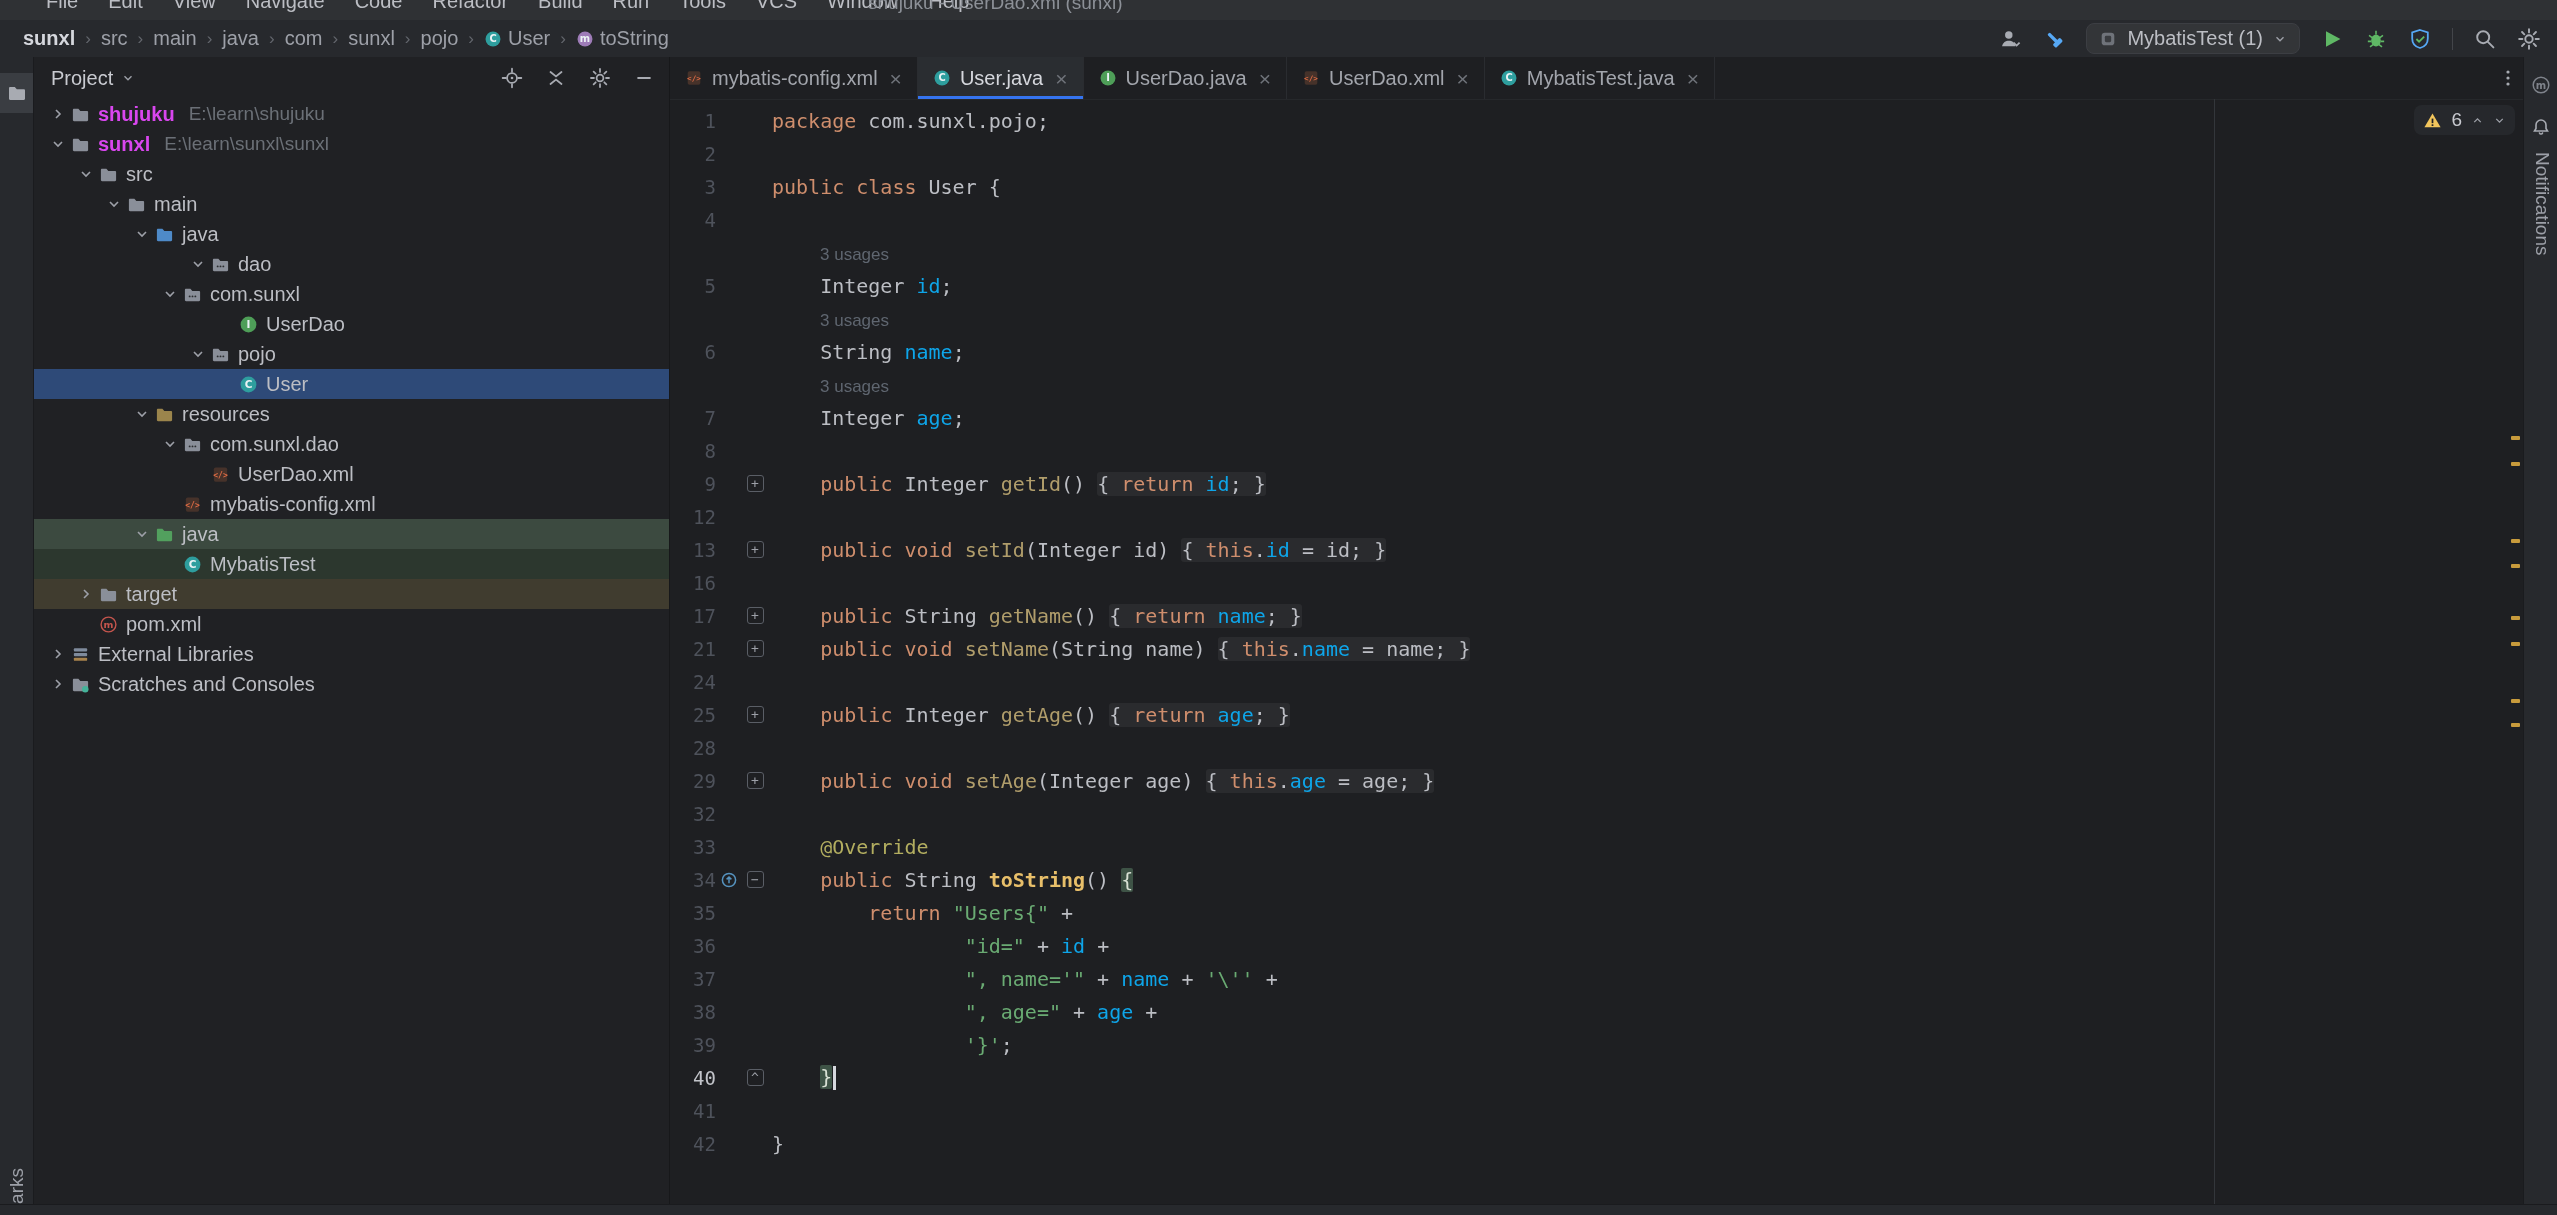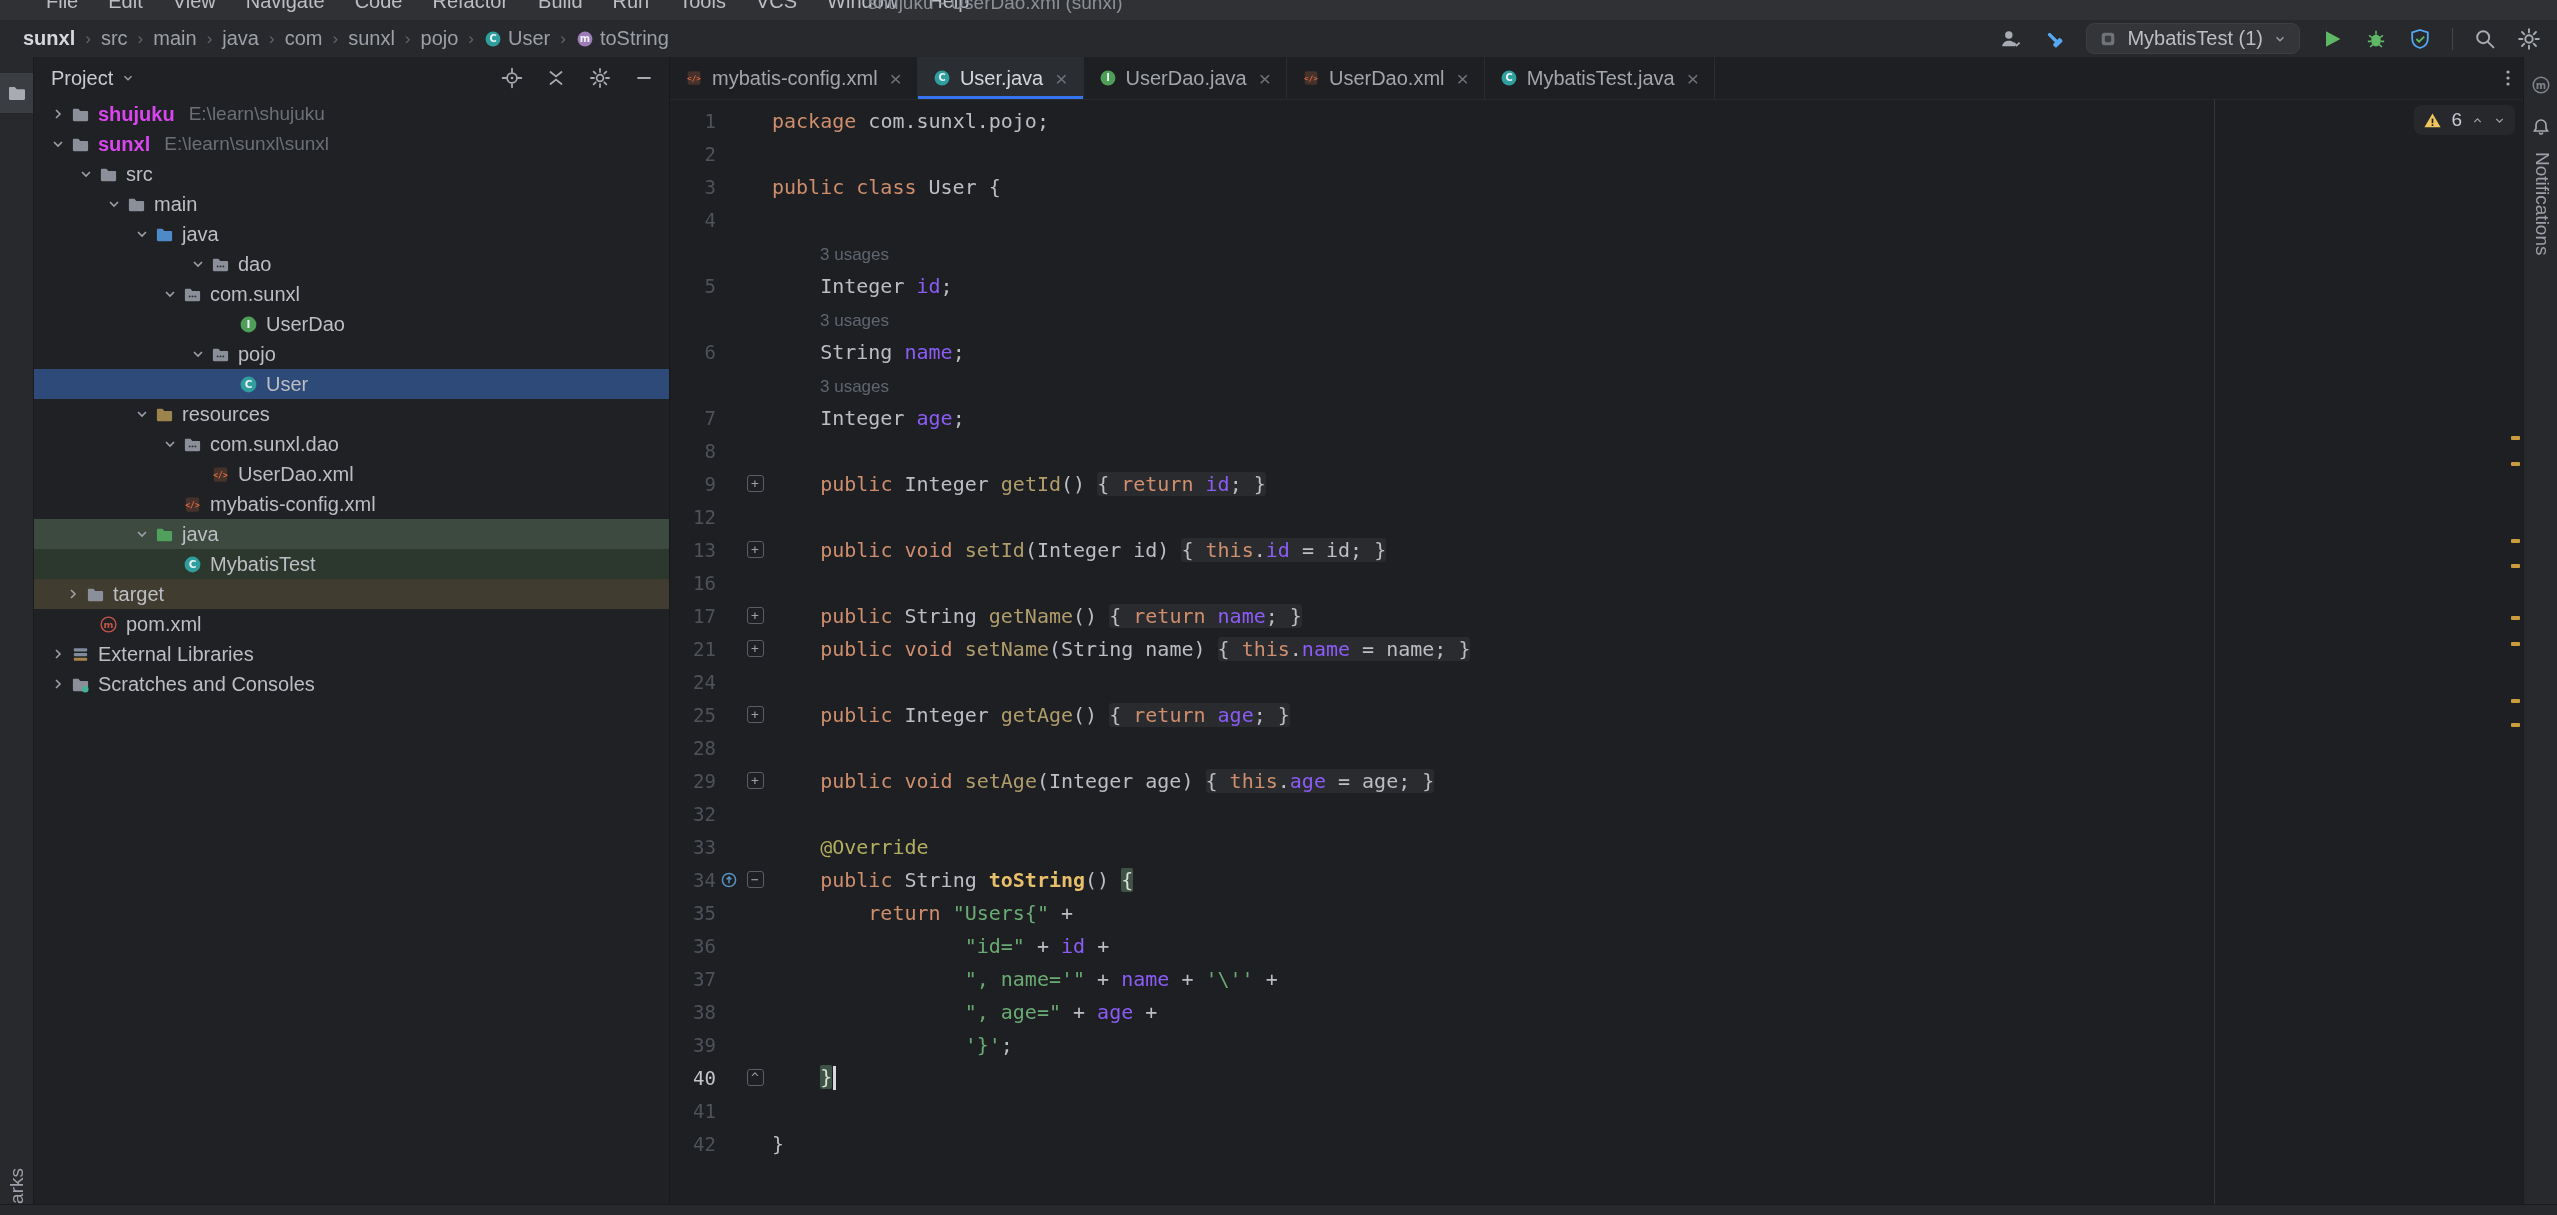--- a/index.html
+++ b/index.html
@@ -71,21 +71,21 @@
   .ln{display:inline-block;width:46px;flex:0 0 46px;text-align:right;color:#4E525B;font-size:19px}
   .crow.current .ln{color:#C2C4CA}
   .gut{width:26px;flex:0 0 26px;display:flex;align-items:center;justify-content:center}
   .gut .ic{width:18px;height:18px}
   .foldc{width:26px;flex:0 0 26px;display:flex;align-items:center;justify-content:center}
   .foldbox{width:15px;height:15px;border:1px solid #5A5E66;border-radius:3px;color:#9DA0A8;
            font-size:13px;line-height:13px;display:flex;align-items:center;justify-content:center;background:#1E1F22;font-family:"DejaVu Sans Mono",monospace}
   .codetxt{white-space:pre;padding-left:4px;color:#BCBEC4}
   .tok-k{color:#CF8E6D}
   .tok-p{color:#BCBEC4}
-  .tok-f{color:#8b5cf6}
+  .tok-f{color:#0ea5e9}
   .tok-s{color:#6AAB73}
   .tok-m{color:#B09D6B}
   .tok-o{color:#E8BF6A;font-weight:bold}
   .tok-a{color:#B3AE60}
   .tok-b{color:#D8E0D4;background:#3E5346;border-radius:2px}
   .fold-chunk{background:rgba(255,255,255,0.055);border-radius:3px}
   .inlay{margin-left:48px;color:#5F6670;font-size:17px;font-family:"Liberation Sans",sans-serif}
   .cursor{display:inline-block;width:3px;height:24px;background:#D6D8DE;vertical-align:middle;margin-left:1px}
   #inspect-widget{position:absolute;top:6px;right:8px;height:30px;display:flex;align-items:center;gap:9px;
                   padding:0 9px;background:rgba(40,42,46,0.85);border-radius:8px;font-size:19px;color:#C8CAD0}
@@ -489,21 +489,21 @@
           <div class="trow bg-test2" style="padding-left: 125px;">
             <span class="chev"></span>
             <span class="ticon">
               <svg viewBox="0 0 20 20">
                 <circle cx="10" cy="10" r="8.3" fill="#2E9E9E"></circle>
                 <text x="10" y="13.8" font-size="11" font-weight="bold" text-anchor="middle" fill="#EAF2F4" font-family="DejaVu Sans">C</text>
               </svg>
             </span>
             <span class="tlabel">MybatisTest</span>
           </div>
-          <div class="trow bg-excl" style="padding-left: 28px;">
+          <div class="trow bg-excl" style="padding-left: 41px;">
             <span class="chev">
               <svg viewBox="0 0 16 16">
                 <path d="M6 4l4 4-4 4" fill="none" stroke="#9DA0A8" stroke-width="1.6"></path>
               </svg>
             </span>
             <span class="ticon">
               <svg viewBox="0 0 20 20">
                 <path d="M2 5.2c0-.7.5-1.2 1.2-1.2h4.6l2 2.2h7c.7 0 1.2.5 1.2 1.2v8.4c0 .7-.5 1.2-1.2 1.2H3.2c-.7 0-1.2-.5-1.2-1.2z" fill="#8A8F99"></path>
               </svg>
             </span>

